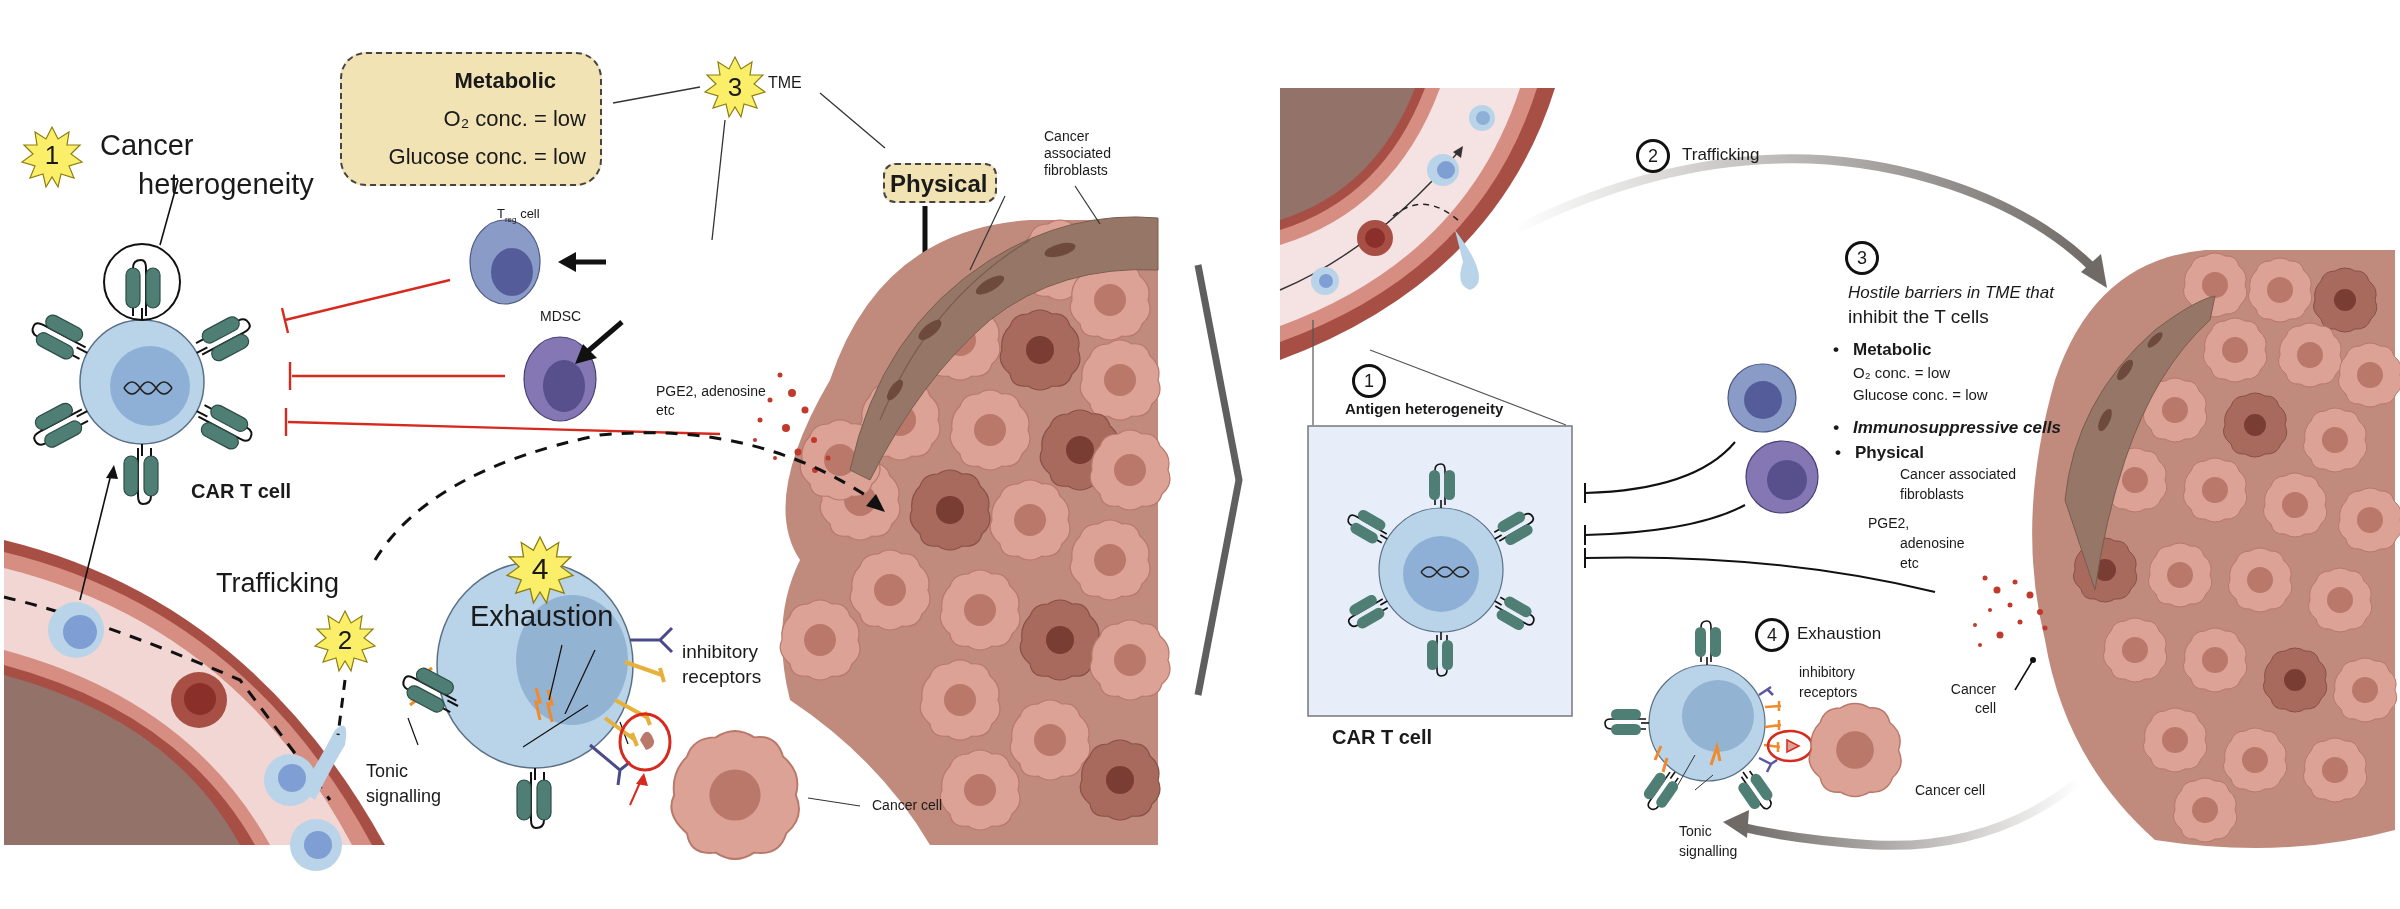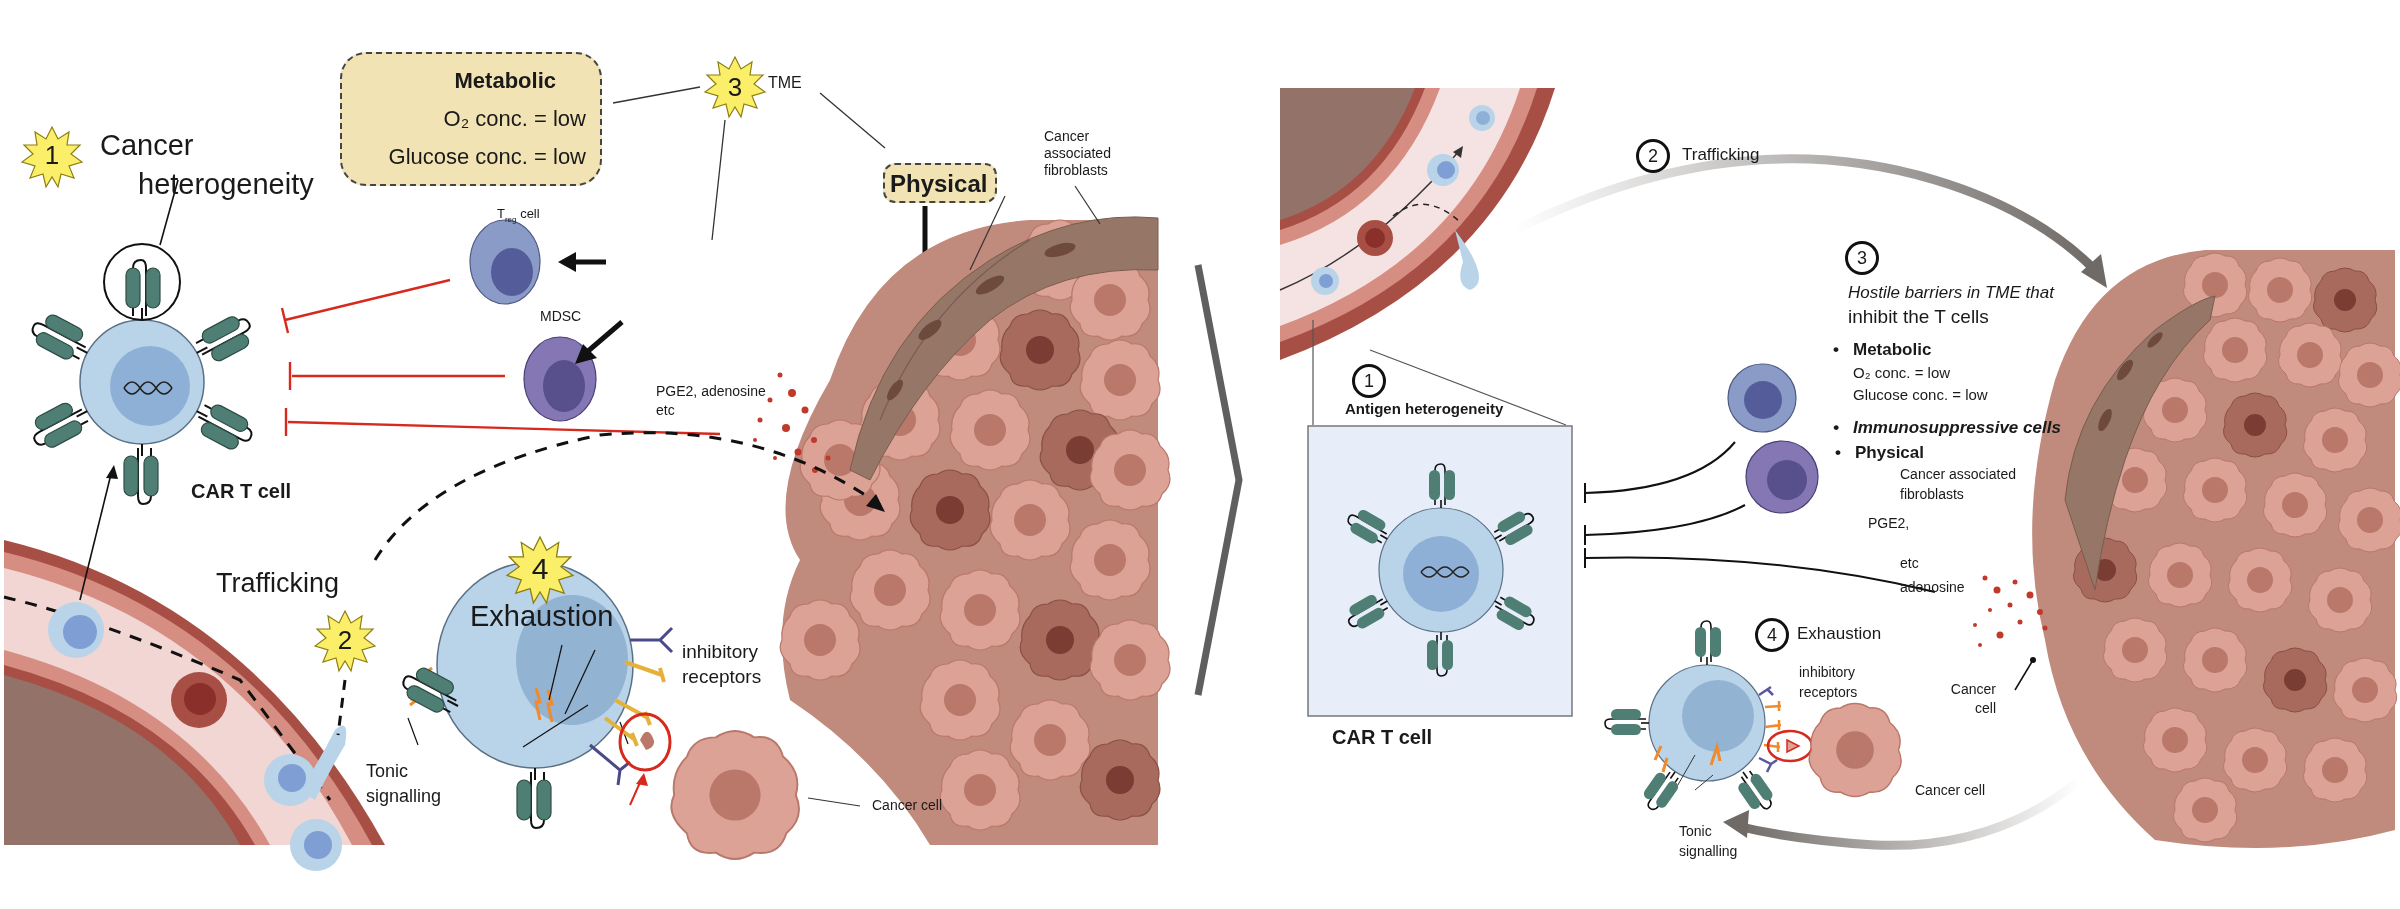--- a/index.html
+++ b/index.html
@@ -567,21 +567,21 @@
   <div class="lbl" style="left:573px;top:306px;font-size:19px;">inhibit the T cells</div>
 
   <div class="rbullet" style="left:578px;top:340px;">Metabolic</div>
   <div class="lbl" style="left:578px;top:364px;font-size:15px;">O₂ conc. = low</div>
   <div class="lbl" style="left:578px;top:386px;font-size:15px;">Glucose conc. = low</div>
   <div class="rbullet" style="left:578px;top:418px;font-style:italic;">Immunosuppressive cells</div>
   <div class="rbullet" style="left:580px;top:443px;">Physical</div>
   <div class="lbl" style="left:625px;top:466px;font-size:14px;">Cancer associated</div>
   <div class="lbl" style="left:625px;top:486px;font-size:14px;">fibroblasts</div>
   <div class="lbl" style="left:593px;top:515px;font-size:14px;">PGE2,</div>
-  <div class="lbl" style="left:625px;top:535px;font-size:14px;margin-top:44px;">adenosine</div>
+  <div class="lbl" style="left:625px;top:535px;font-size:14px;">adenosine</div>
   <div class="lbl" style="left:625px;top:555px;font-size:14px;">etc</div>
 
   <div class="lbl bold" style="left:57px;top:726px;font-size:20px;">CAR T cell</div>
   <div class="lbl" style="left:522px;top:624px;font-size:17px;">Exhaustion</div>
   <div class="lbl" style="left:524px;top:664px;font-size:14px;">inhibitory</div>
   <div class="lbl" style="left:524px;top:684px;font-size:14px;">receptors</div>
   <div class="lbl" style="left:404px;top:823px;font-size:14px;">Tonic</div>
   <div class="lbl" style="left:404px;top:843px;font-size:14px;">signalling</div>
   <div class="lbl" style="left:640px;top:782px;font-size:14px;">Cancer cell</div>
   <div class="lbl" style="left:669px;top:681px;font-size:14px;text-align:right;width:52px;">Cancer</div>

